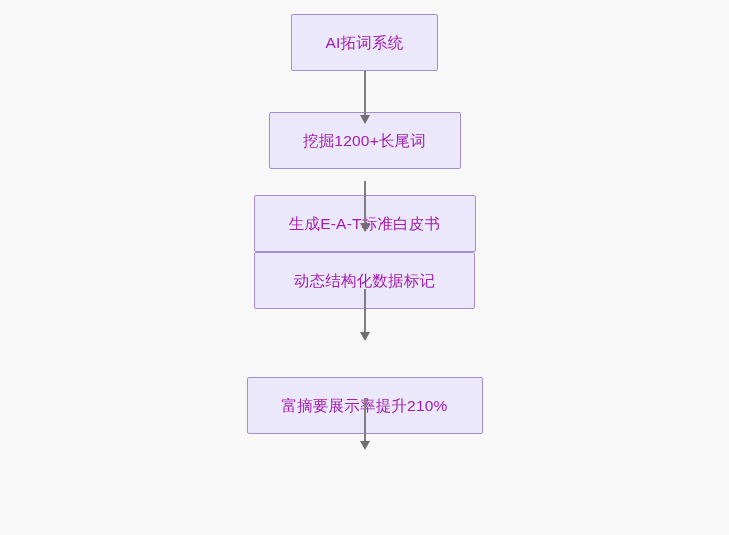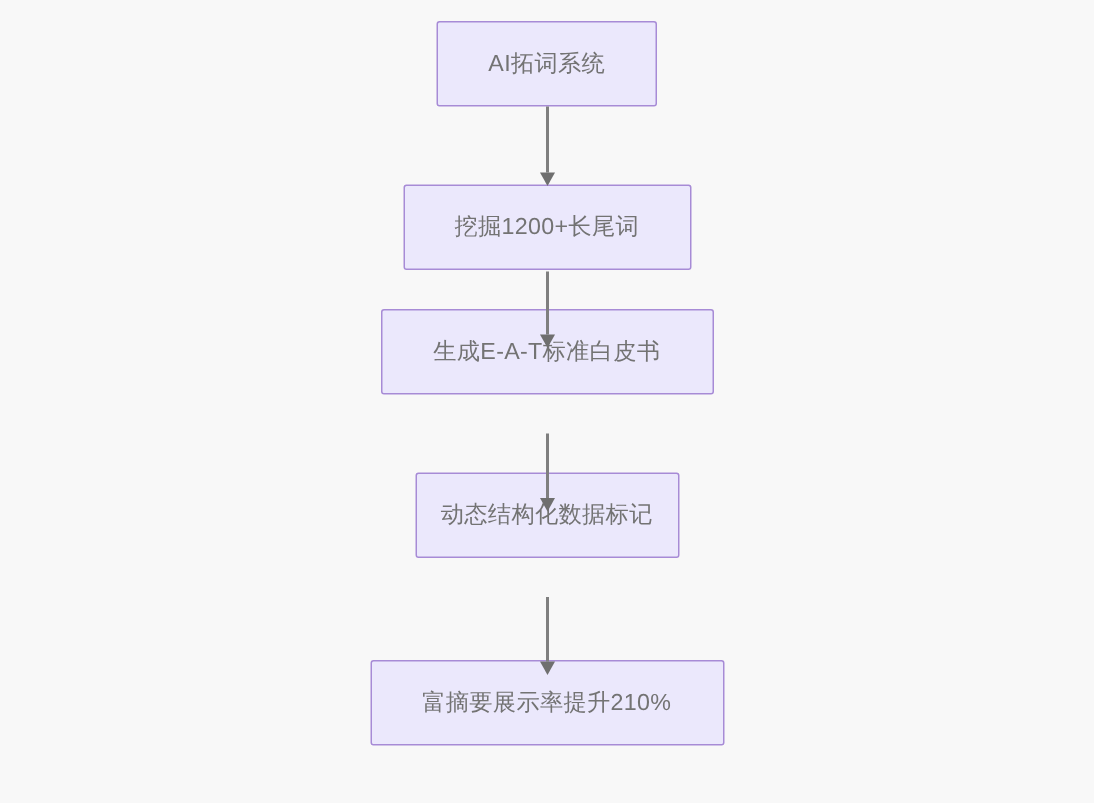--- a/index.html
+++ b/index.html
@@ -44,28 +44,28 @@
     height: 57px;
     color: #333333;
     font-size: 15.5px;
     line-height: 1;
     letter-spacing: 0.2px;
     white-space: nowrap;
   }
 
   .node-label {
     display: block;
-    color: #737373;
+    color: #a21caf;
     font-size: 15.5px;
   }
 
   .node-1 { width: 147px; margin-top: 14px; }
-  .node-2 { width: 192px; margin-top: 52px; }
+  .node-2 { width: 192px; margin-top: 41px; }
   .node-3 { width: 222px; margin-top: 26px; }
-  .node-4 { width: 176px; margin-top: 52px; }
+  .node-4 { width: 221px; }
   .node-5 { width: 236px; margin-top: 68px; }
 
   
   .connector {
     position: absolute;
     left: 50%;
     transform: translateX(-50%);
     width: 14px;
     pointer-events: none;
   }

